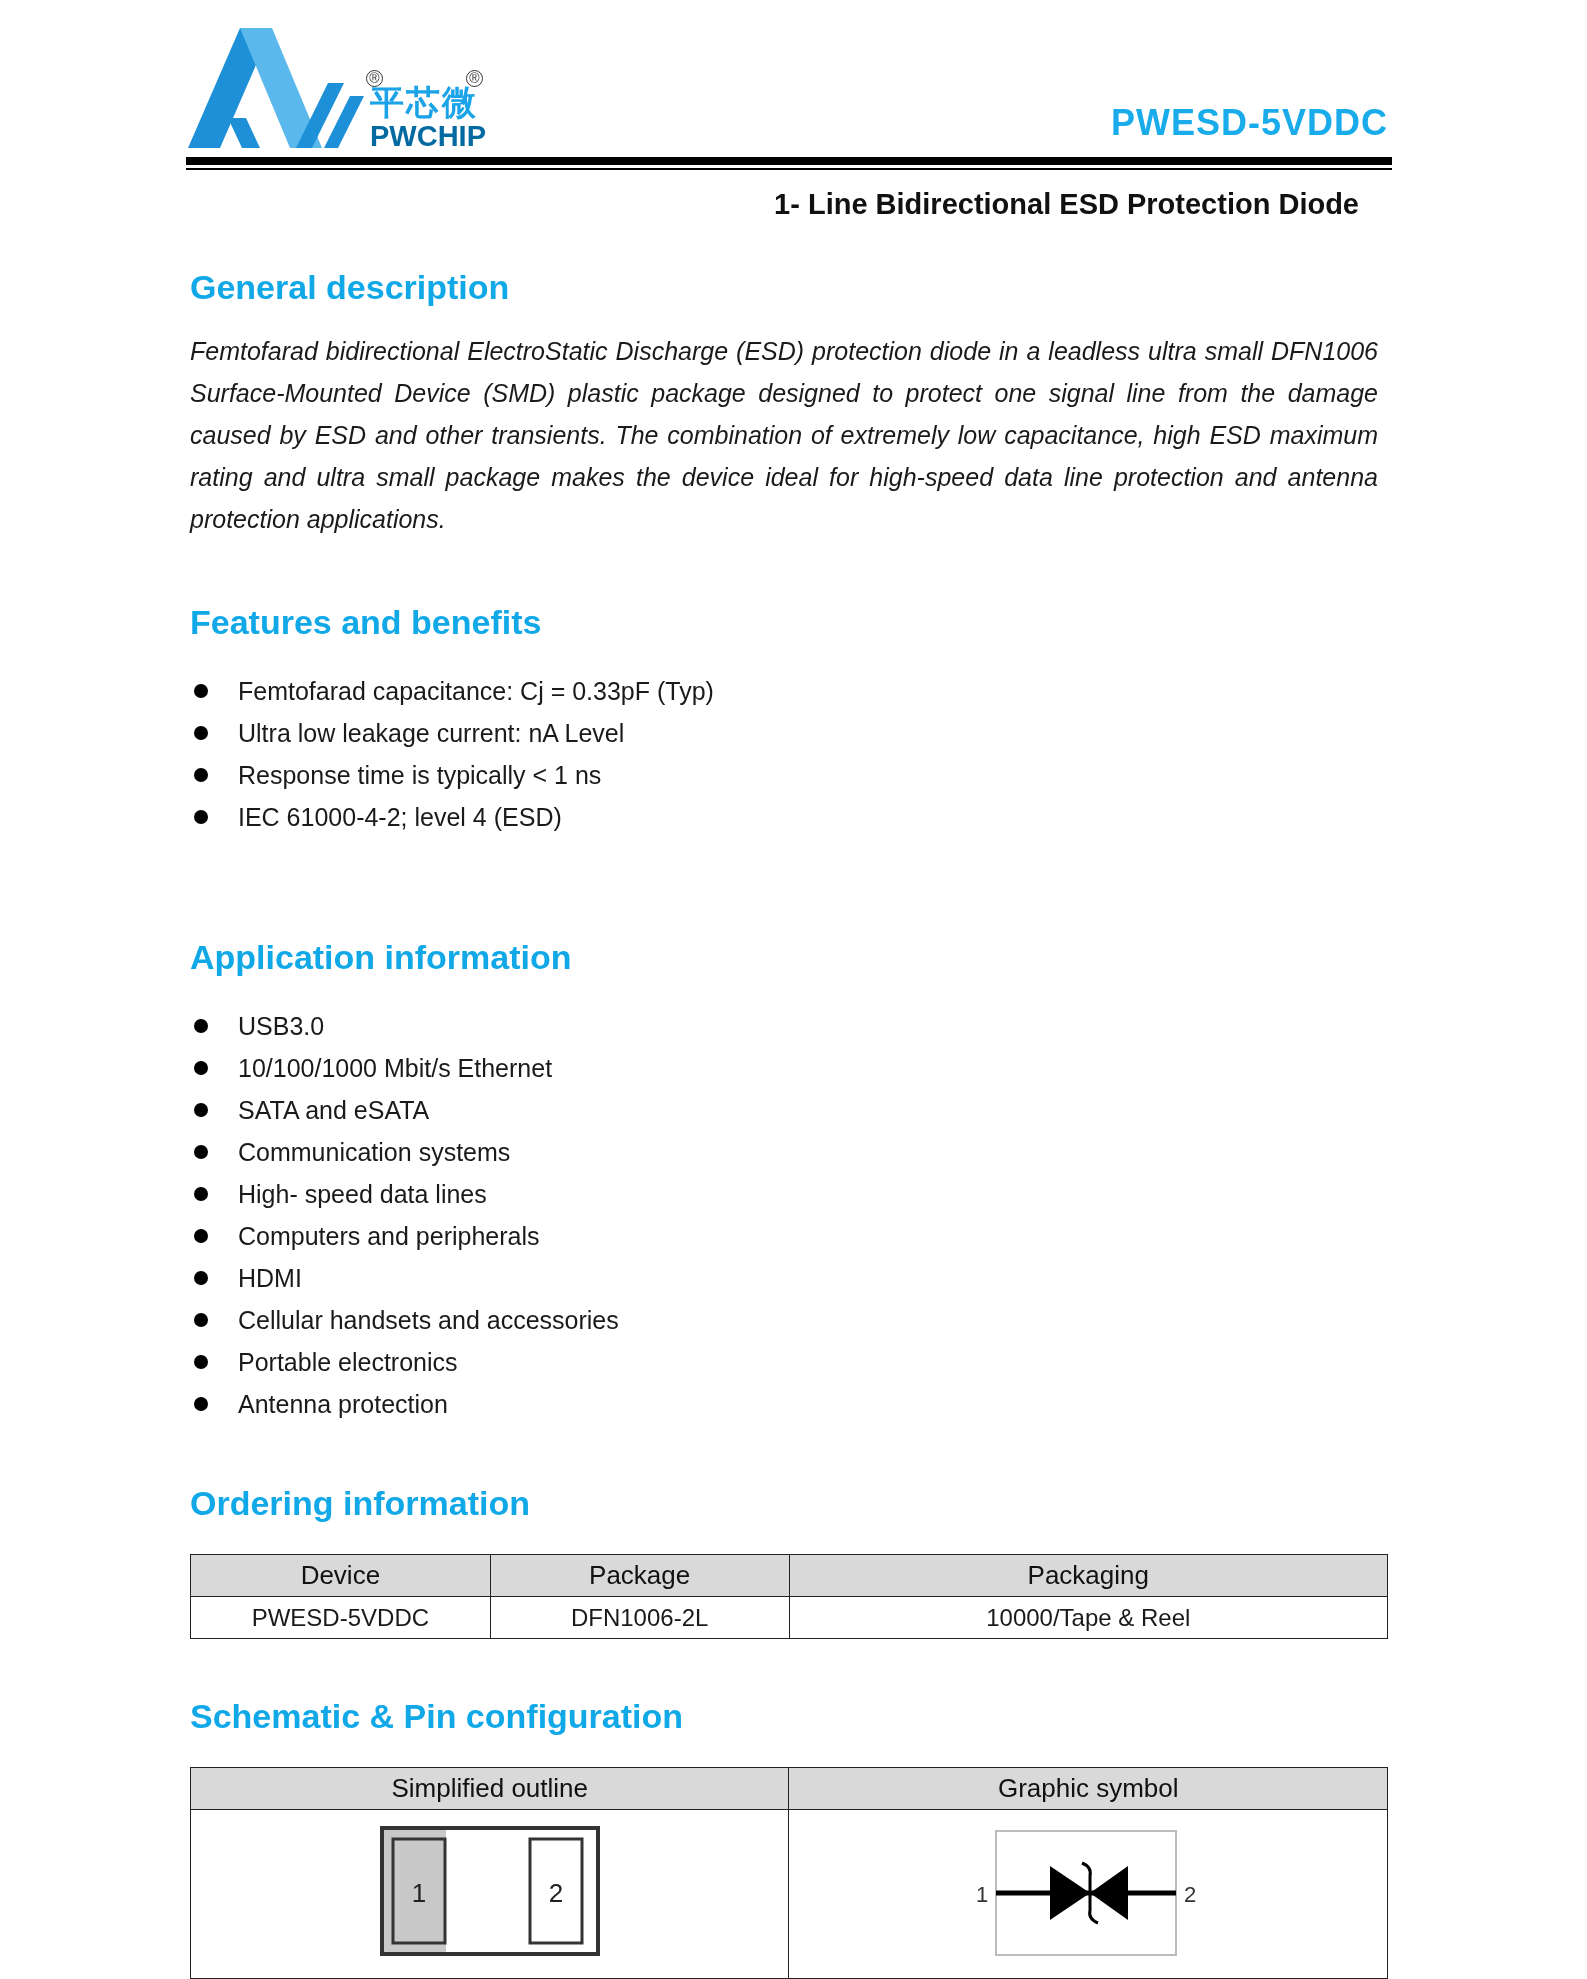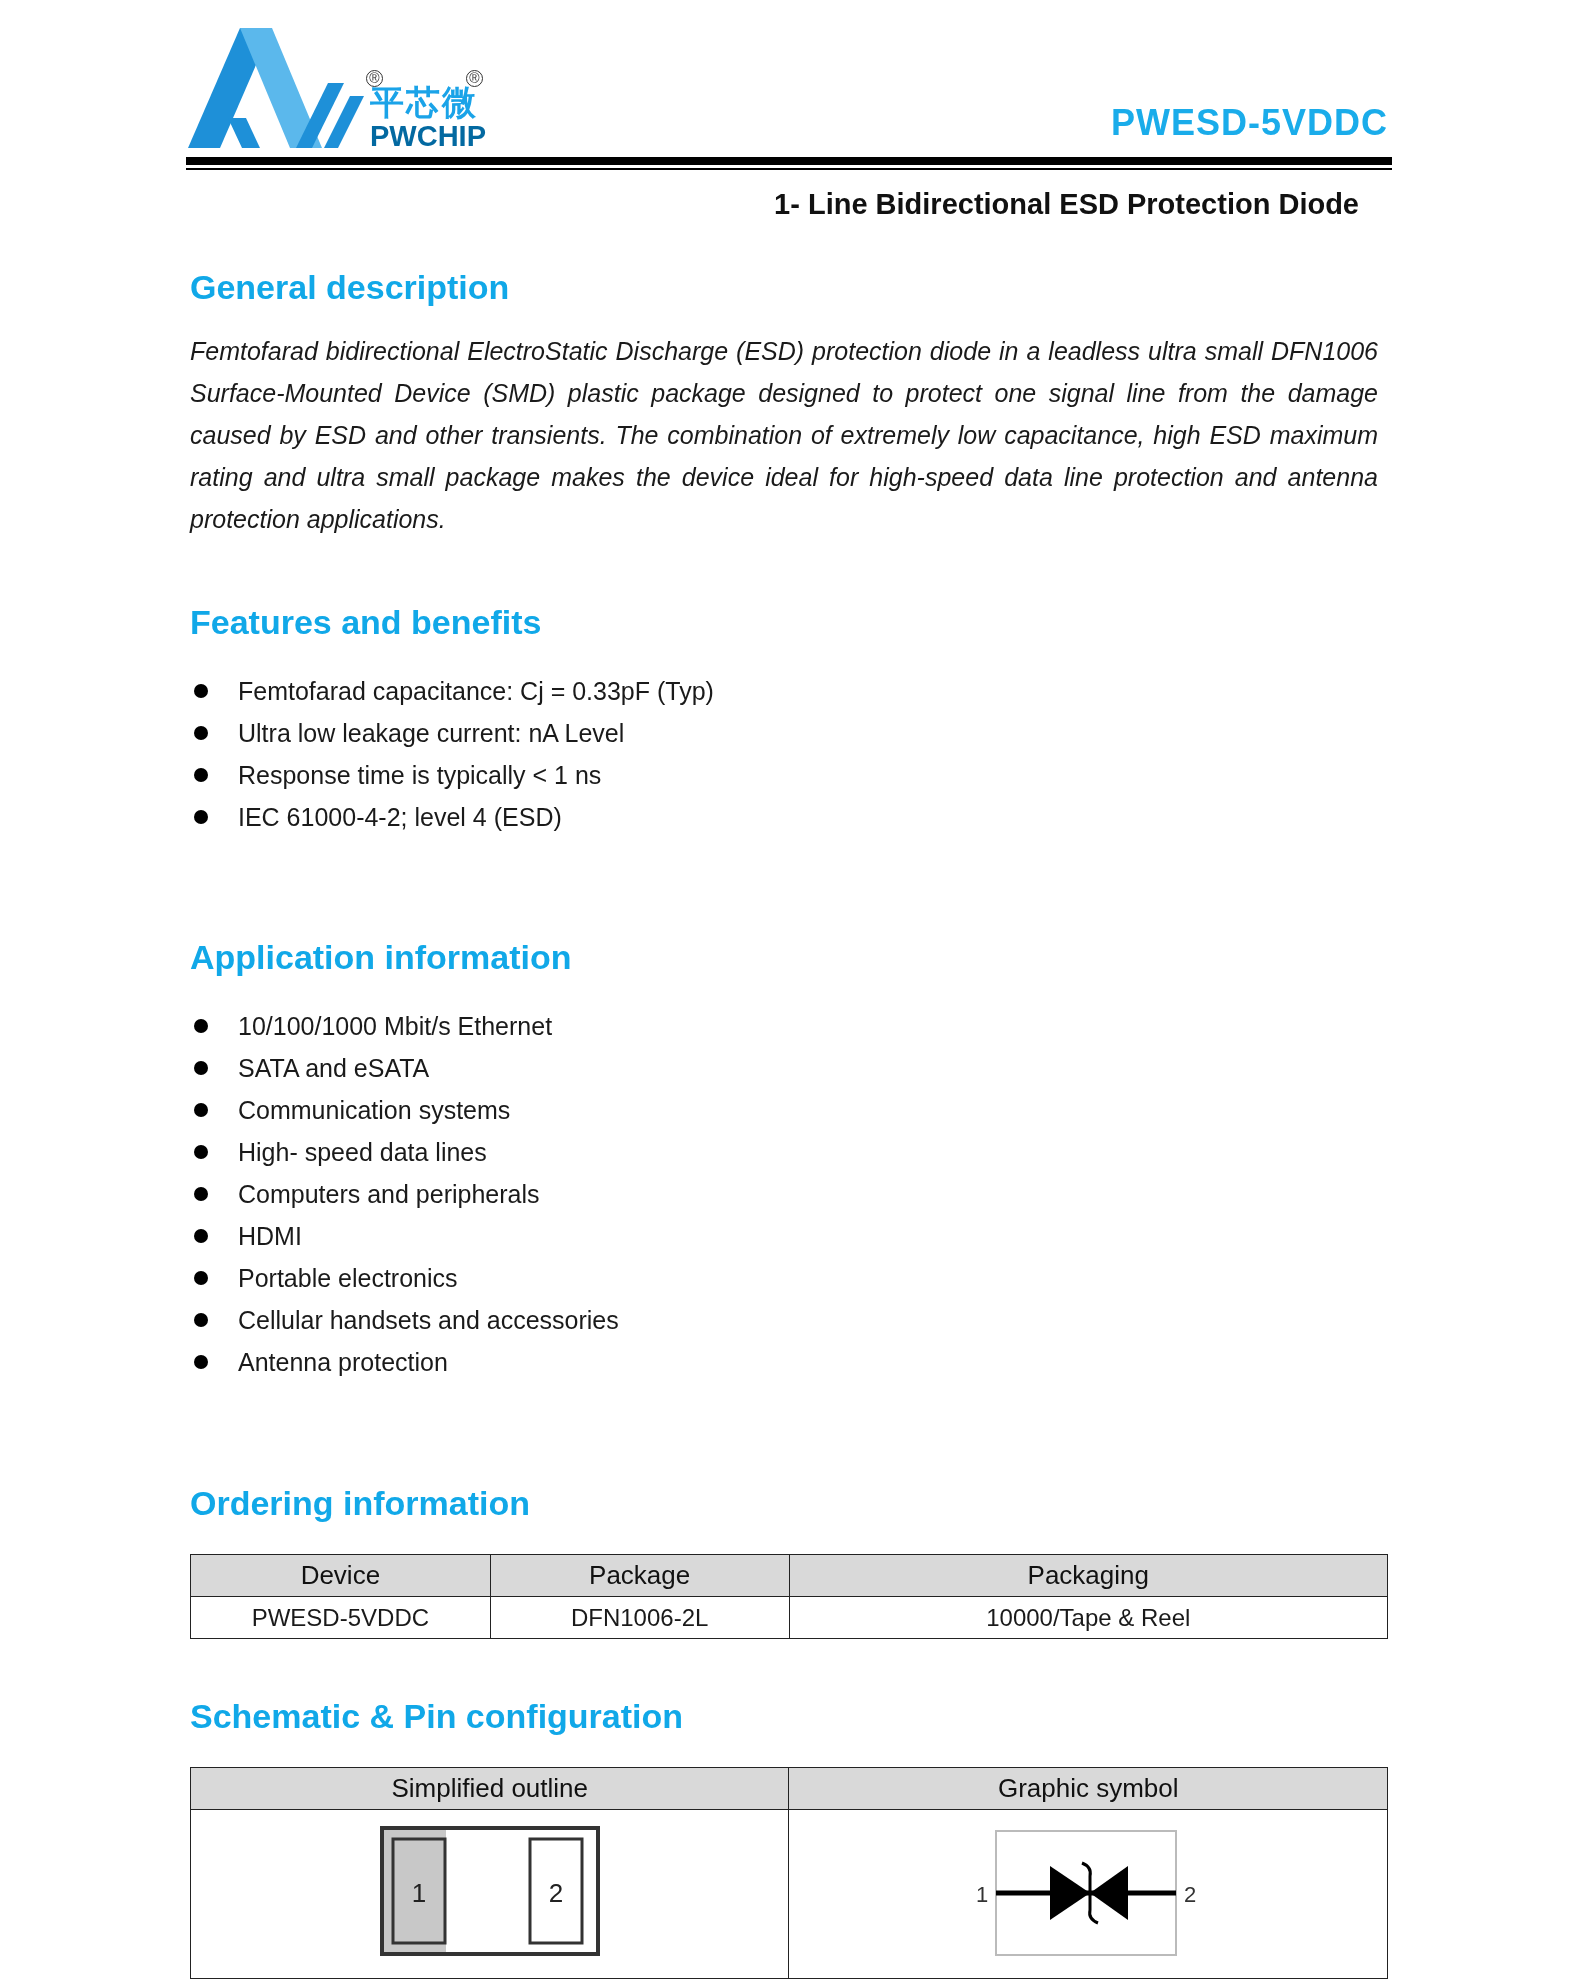--- a/index.html
+++ b/index.html
@@ -56,28 +56,29 @@
 <div class="abs h2" style="top:603px;">Features and benefits</div>
 <ul class="bl" style="top:670px;">
   <li><span class="dot"></span><span>Femtofarad capacitance: Cj = 0.33pF (Typ)</span></li>
   <li><span class="dot"></span><span>Ultra low leakage current: nA Level</span></li>
   <li><span class="dot"></span><span>Response time is typically &lt; 1 ns</span></li>
   <li><span class="dot"></span><span>IEC 61000-4-2; level 4 (ESD)</span></li>
 </ul>
 
 <div class="abs h2" style="top:938px;">Application information</div>
 <ul class="bl" style="top:1005px;">
+  <li><span class="dot"></span><span>USB3.0</span></li>
   <li><span class="dot"></span><span>10/100/1000 Mbit/s Ethernet</span></li>
   <li><span class="dot"></span><span>SATA and eSATA</span></li>
   <li><span class="dot"></span><span>Communication systems</span></li>
   <li><span class="dot"></span><span>High- speed data lines</span></li>
   <li><span class="dot"></span><span>Computers and peripherals</span></li>
   <li><span class="dot"></span><span>HDMI</span></li>
+  <li><span class="dot"></span><span>Cellular handsets and accessories</span></li>
   <li><span class="dot"></span><span>Portable electronics</span></li>
-  <li><span class="dot"></span><span>Cellular handsets and accessories</span></li>
   <li><span class="dot"></span><span>Antenna protection</span></li>
 </ul>
 
 <div class="abs h2" style="top:1484px;">Ordering information</div>
 <table class="t" style="top:1554px;">
   <colgroup>
       <col style="width:300px">
       <col style="width:299px">
       <col style="width:599px">
     </colgroup>

